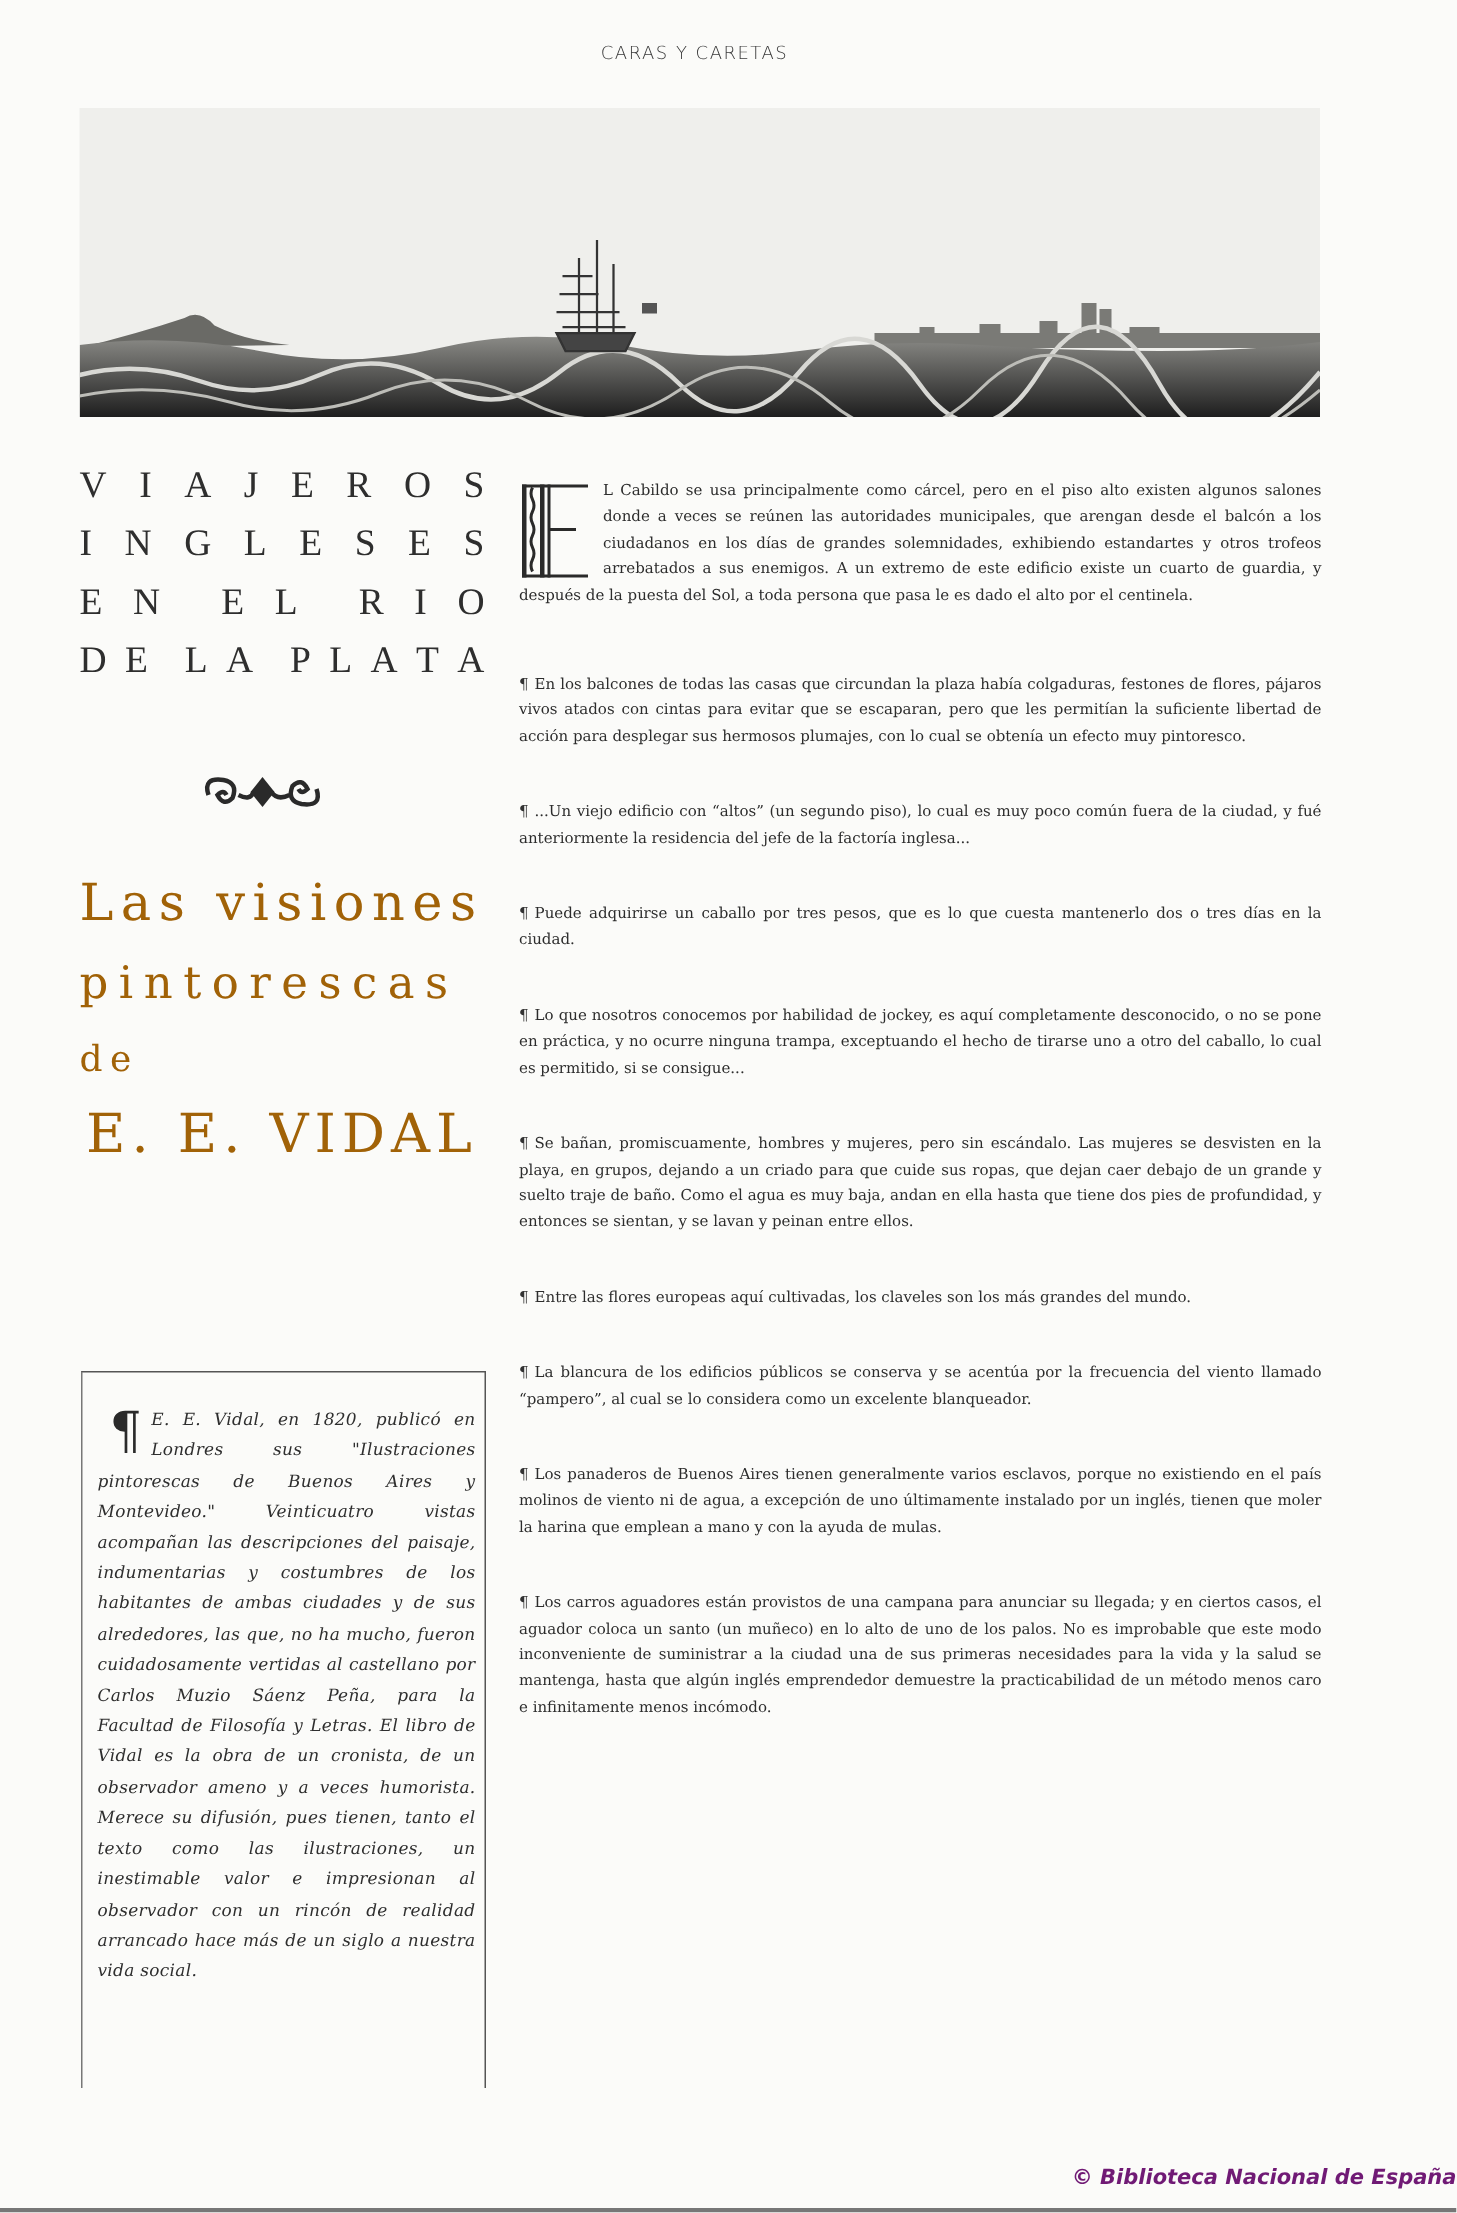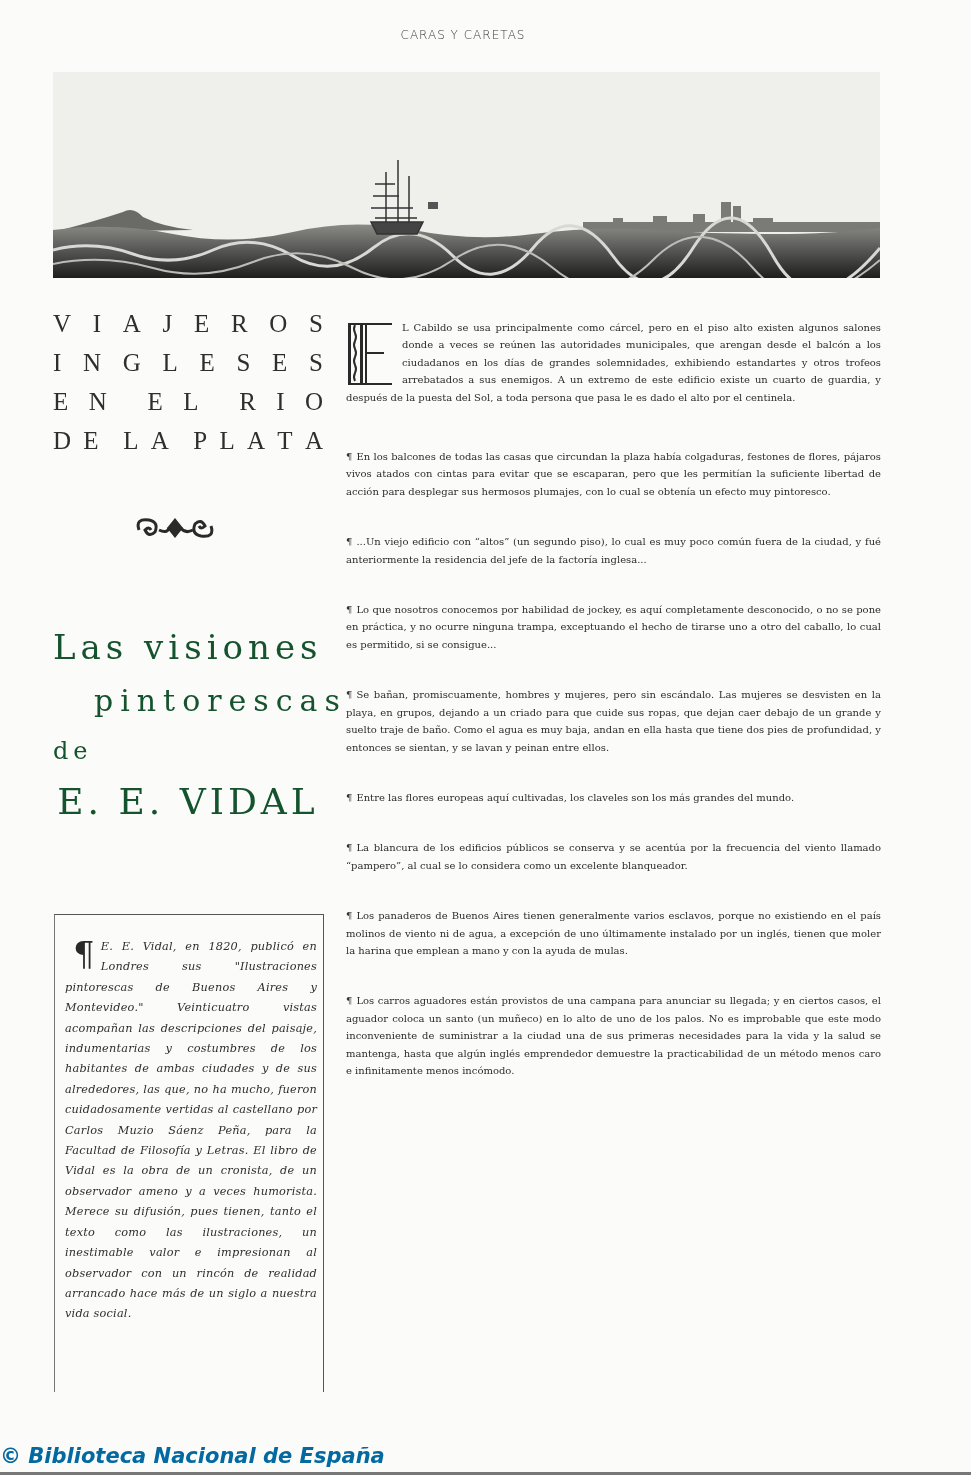--- a/index.html
+++ b/index.html
@@ -24,22 +24,22 @@
     position: absolute; left: 53px; top: 304px; width: 270px;
     font-family: "Liberation Serif", serif; font-size: 25px; color: #2e2e2e;
   }
   .kicker .line {
     display: flex; justify-content: space-between; height: 39px; line-height: 39px;
   }
   .ornament {
     position: absolute; left: 129px; top: 512px; width: 92px; height: 30px;
   }
   .title {
-    position: absolute; left: 53px; top: 620px; width: 270px;
-    font-family: "DejaVu Serif", serif; color: #14532d; font-weight: 300;
+    position: absolute; left: 53px; top: 575px; width: 270px;
+    font-family: "DejaVu Serif", serif; color: #a16207; font-weight: 300;
   }
   .title .tline {
     display: flex; justify-content: space-between; font-size: 30px; height: 54px; line-height: 54px;
   }
   .title .de { text-align: left; font-size: 24px; height: 46px; line-height: 46px; letter-spacing: 5px; }
   .title .author { display:flex; justify-content: space-between; font-size: 36px; height: 56px; line-height: 56px; text-align: center; }
 
   .sidebox {
     position: absolute; left: 54px; top: 914px; width: 270px; height: 478px;
     border: 1px solid #555; border-bottom: none; border-left: 1px solid #777;
@@ -59,23 +59,23 @@
     position: absolute; left: 346px; top: 319px; width: 535px;
     font-family: "DejaVu Serif", serif; font-size: 10px; line-height: 17.4px;
     text-align: justify; color: #2c2c2c;
   }
   .article p { margin: 0 0 33px 0; }
   .dropcap {
     float: left; width: 46px; height: 66px; margin: 2px 10px 0 0; position: relative;
   }
   .pil { color: #333; margin-right: 4px; }
   .footer {
-    position: absolute; left: 0; top: 1444px; width: 971px; text-align: left;
+    position: absolute; left: 0; top: 1444px; width: 971px; text-align: right;
     font-family: "DejaVu Sans", sans-serif; font-style: italic; font-weight: bold;
-    font-size: 21px; color: #0369a1;
+    font-size: 14px; color: #701a75;
   }
   .footer-bar {
     position: absolute; left: 0; top: 1472px; width: 971px; height: 3px; background: #777;
   }
 </style>
 </head>
 <body>
 
 <div class="masthead">CARAS Y CARETAS</div>
 
@@ -167,21 +167,21 @@
   <svg width="92" height="30" viewBox="0 0 92 30">
     <path d="M10 18 Q6 6 20 8 Q30 10 26 20 Q20 26 16 18 Q20 14 22 18" fill="none" stroke="#2a2a2a" stroke-width="3"></path>
     <path d="M46 6 L54 16 L46 26 L38 16 Z" fill="#2a2a2a"></path>
     <path d="M30 18 Q38 22 40 16 M52 16 Q56 22 64 18" fill="none" stroke="#2a2a2a" stroke-width="3"></path>
     <path d="M82 14 Q86 26 72 24 Q62 22 66 12 Q72 6 76 14 Q72 18 70 14" fill="none" stroke="#2a2a2a" stroke-width="3"></path>
   </svg>
 </div>
 
 <div class="title">
   <div class="tline first" style="letter-spacing:5px;display:block;font-size:34px;">Las visiones</div>
-  <div class="tline" style="letter-spacing:7px;display:block;margin-left:41px;">pintorescas</div>
+  <div class="tline" style="letter-spacing:7px;display:block;">pintorescas</div>
   <div class="de">de</div>
   <div class="author" style="display:block;letter-spacing:4px;">E. E. VIDAL</div>
 </div>
 
 <div class="sidebox">
   <div class="inner">
     <span class="pilcrow-drop">¶</span>
     <span>E. E. Vidal, en 1820, publicó en Londres sus "Ilustraciones pintorescas de Buenos Aires y Montevideo." Veinticuatro vistas acompañan las descripciones del paisaje, indumentarias y costumbres de los habitantes de ambas ciudades y de sus alrededores, las que, no ha mucho, fueron cuidadosamente vertidas al castellano por Carlos Muzio Sáenz Peña, para la Facultad de Filosofía y Letras. El libro de Vidal es la obra de un cronista, de un observador ameno y a veces humorista. Merece su difusión, pues tienen, tanto el texto como las ilustraciones, un inestimable valor e impresionan al observador con un rincón de realidad arrancado hace más de un siglo a nuestra vida social.</span>
   </div>
 </div>
@@ -196,20 +196,21 @@
         <rect x="19" y="2" width="2" height="62" fill="#2a2a2a"></rect>
         <rect x="2" y="2" width="44" height="2" fill="#2a2a2a"></rect>
         <rect x="2" y="62" width="44" height="2" fill="#2a2a2a"></rect>
         <rect x="20" y="31" width="18" height="2" fill="#2a2a2a"></rect>
       </svg>
     </span>
     <span>L Cabildo se usa principalmente como cárcel, pero en el piso alto existen algunos salones donde a veces se reúnen las autoridades municipales, que arengan desde el balcón a los ciudadanos en los días de grandes solemnidades, exhibiendo estandartes y otros trofeos arrebatados a sus enemigos. A un extremo de este edificio existe un cuarto de guardia, y después de la puesta del Sol, a toda persona que pasa le es dado el alto por el centinela.</span>
   </p>
   <p style="margin-top:42px"><span class="pil">¶</span><span>En los balcones de todas las casas que circundan la plaza había colgaduras, festones de flores, pájaros vivos atados con cintas para evitar que se escaparan, pero que les permitían la suficiente libertad de acción para desplegar sus hermosos plumajes, con lo cual se obtenía un efecto muy pintoresco.</span></p>
   <p><span class="pil">¶</span><span>...Un viejo edificio con “altos” (un segundo piso), lo cual es muy poco común fuera de la ciudad, y fué anteriormente la residencia del jefe de la factoría inglesa...</span></p>
+  <p><span class="pil">¶</span><span>Puede adquirirse un caballo por tres pesos, que es lo que cuesta mantenerlo dos o tres días en la ciudad.</span></p>
   <p><span class="pil">¶</span><span>Lo que nosotros conocemos por habilidad de jockey, es aquí completamente desconocido, o no se pone en práctica, y no ocurre ninguna trampa, exceptuando el hecho de tirarse uno a otro del caballo, lo cual es permitido, si se consigue...</span></p>
   <p><span class="pil">¶</span><span>Se bañan, promiscuamente, hombres y mujeres, pero sin escándalo. Las mujeres se desvisten en la playa, en grupos, dejando a un criado para que cuide sus ropas, que dejan caer debajo de un grande y suelto traje de baño. Como el agua es muy baja, andan en ella hasta que tiene dos pies de profundidad, y entonces se sientan, y se lavan y peinan entre ellos.</span></p>
   <p><span class="pil">¶</span><span>Entre las flores europeas aquí cultivadas, los claveles son los más grandes del mundo.</span></p>
   <p><span class="pil">¶</span><span>La blancura de los edificios públicos se conserva y se acentúa por la frecuencia del viento llamado “pampero”, al cual se lo considera como un excelente blanqueador.</span></p>
   <p><span class="pil">¶</span><span>Los panaderos de Buenos Aires tienen generalmente varios esclavos, porque no existiendo en el país molinos de viento ni de agua, a excepción de uno últimamente instalado por un inglés, tienen que moler la harina que emplean a mano y con la ayuda de mulas.</span></p>
   <p><span class="pil">¶</span><span>Los carros aguadores están provistos de una campana para anunciar su llegada; y en ciertos casos, el aguador coloca un santo (un muñeco) en lo alto de uno de los palos. No es improbable que este modo inconveniente de suministrar a la ciudad una de sus primeras necesidades para la vida y la salud se mantenga, hasta que algún inglés emprendedor demuestre la practicabilidad de un método menos caro e infinitamente menos incómodo.</span></p>
 </div>
 
 <div class="footer">© Biblioteca Nacional de España</div>
 <div class="footer-bar"></div>

